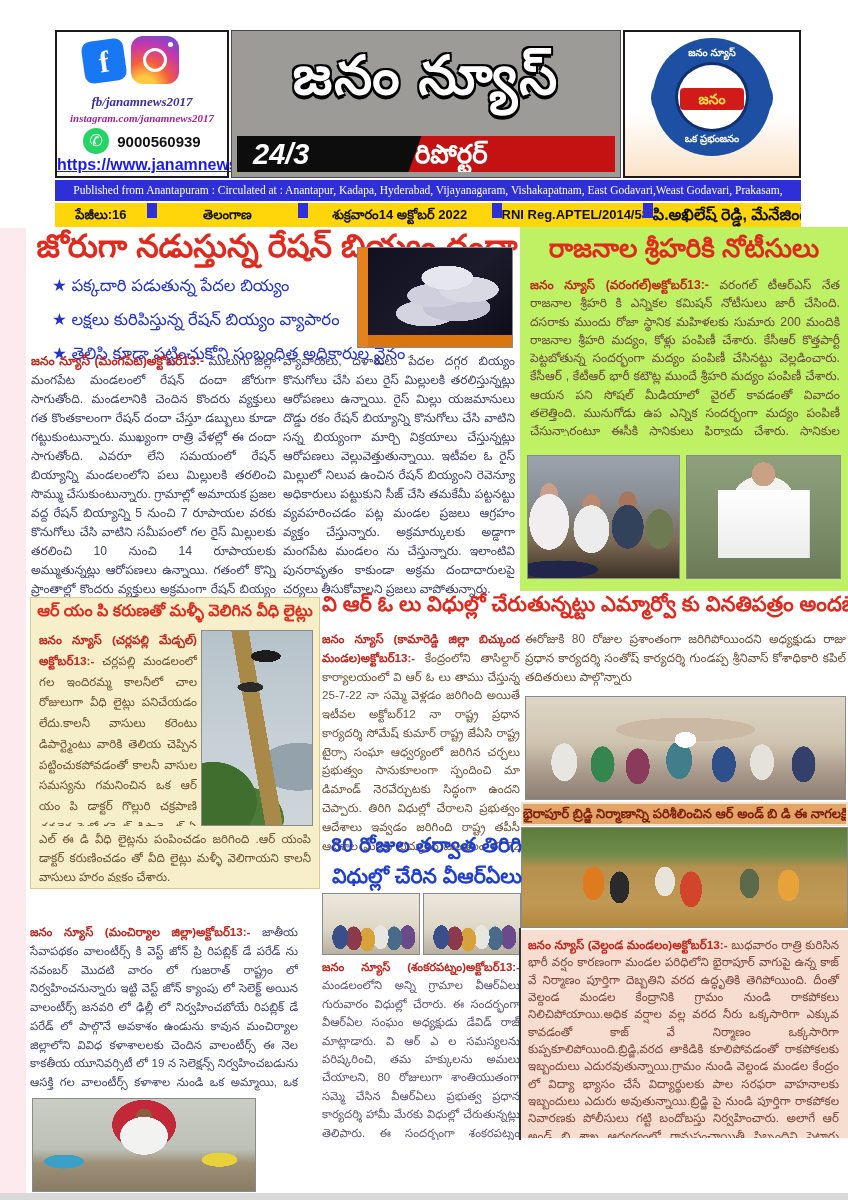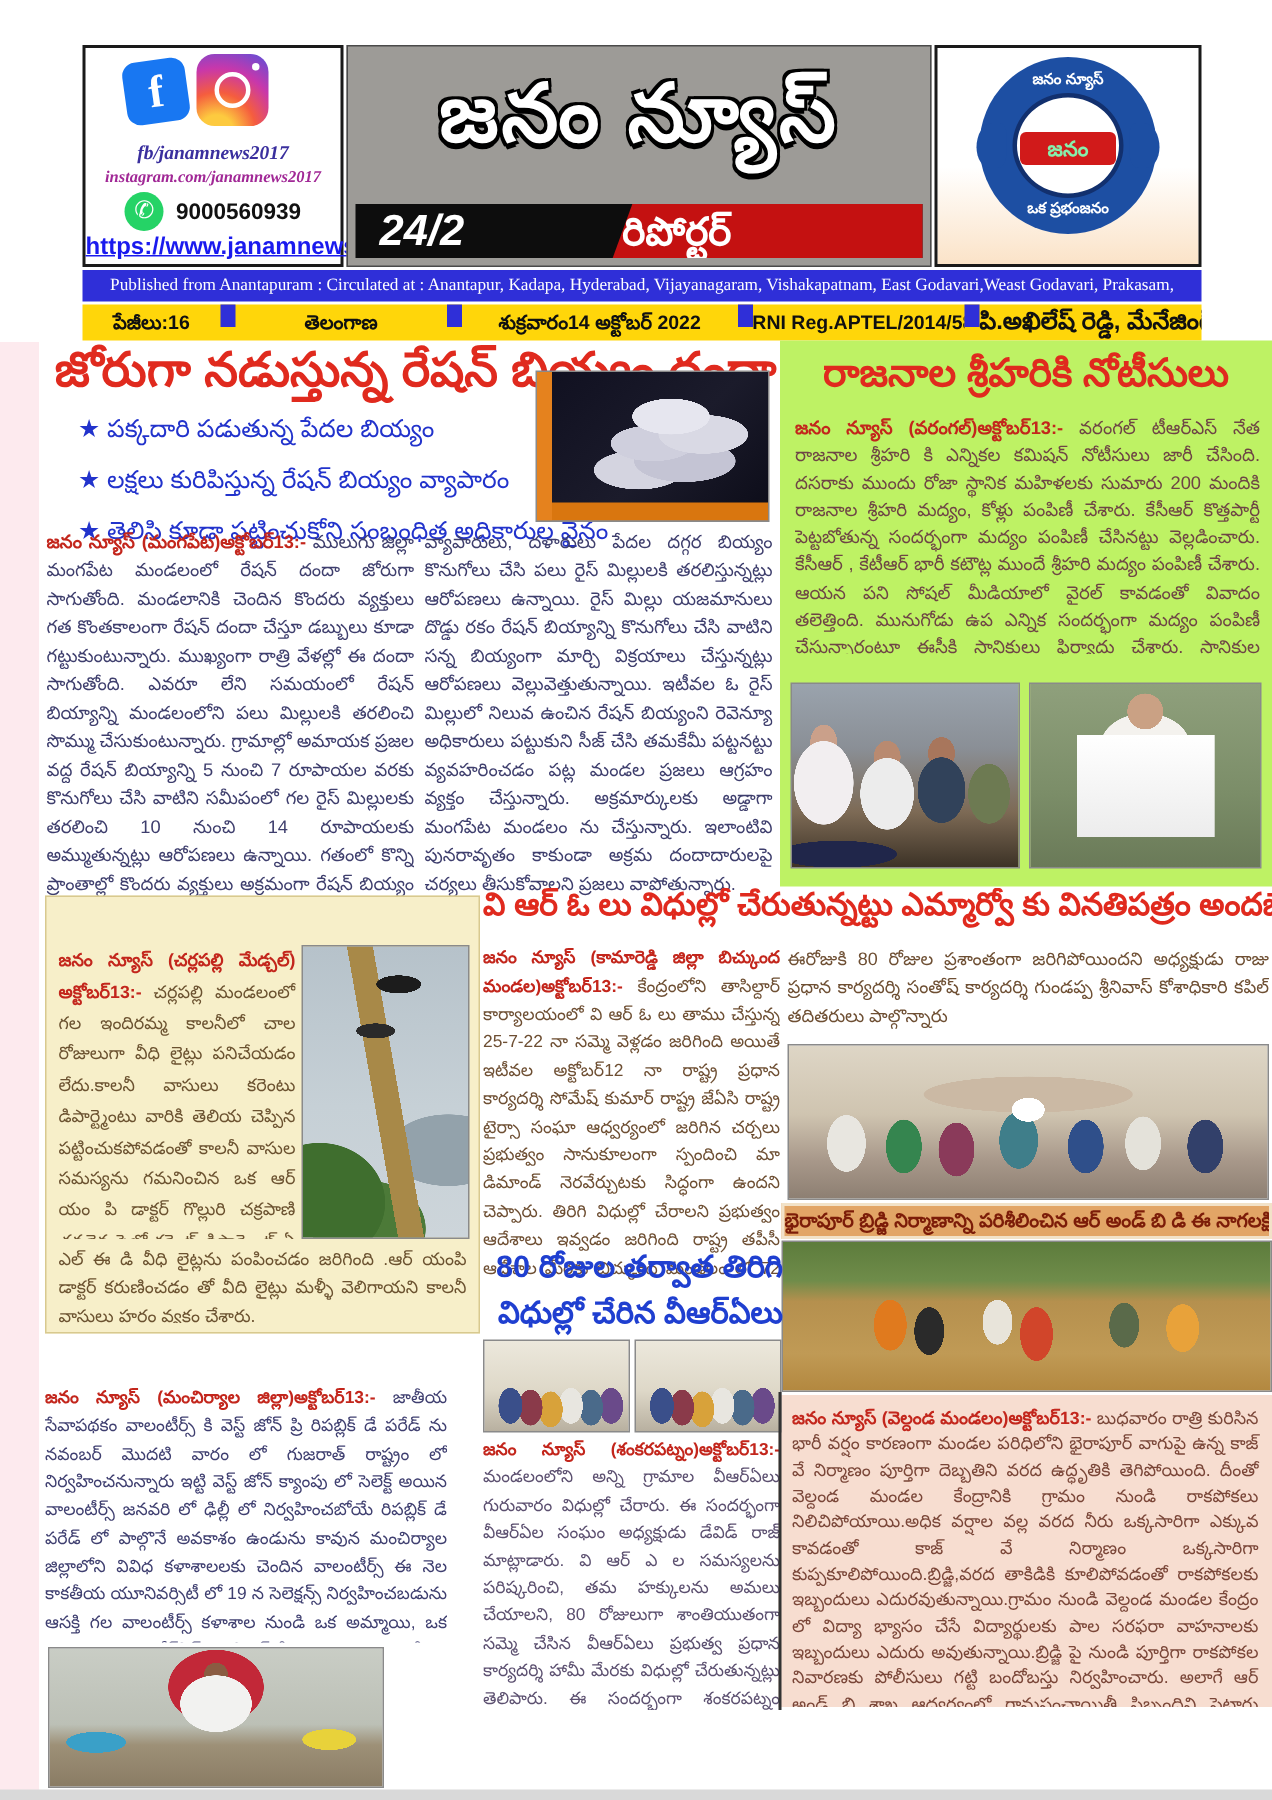--- a/index.html
+++ b/index.html
@@ -34,21 +34,21 @@
   .rep-text{position:absolute;right:30px;top:0;width:45%;text-align:left;color:#fff;
             font-weight:bold;font-size:26px;line-height:36px;}
   .hdr-right{position:absolute;left:623px;top:30px;width:178px;height:148px;box-sizing:border-box;
              border:2px solid #1a1a1a;background:linear-gradient(180deg,#ffffff 55%,#fbe3c8 100%);}
   .logo-circle{position:relative;width:118px;height:118px;margin:6px auto 0;background:#1d4fa3;border-radius:50%;}
   .logo-top{position:absolute;top:9px;left:0;width:100%;text-align:center;color:#fff;font-size:10px;font-weight:bold;}
   .logo-bottom{position:absolute;bottom:9px;left:0;width:100%;text-align:center;color:#fff;font-size:10px;font-weight:bold;}
   .logo-inner{position:absolute;left:22px;top:24px;width:74px;height:70px;background:#fff;border-radius:50%;
               border:3px solid #12306e;box-sizing:border-box;}
   .logo-band{position:absolute;left:2px;top:23px;width:64px;height:22px;background:#d11a1a;border-radius:4px;
-             color:#86efac;font-weight:bold;font-size:14px;text-align:center;line-height:22px;}
+             color:#fde047;font-weight:bold;font-size:14px;text-align:center;line-height:22px;}
   .lion{position:absolute;top:44px;width:20px;height:30px;background:#1d4fa3;}
   .lion.l{left:-2px;border-radius:70% 30% 40% 60%;}
   .lion.r{right:-2px;border-radius:30% 70% 60% 40%;}
   .pub-bar{position:absolute;left:55px;top:180px;width:746px;height:21px;background:#2f2fd8;color:#fff;
            font:11.5px "Liberation Serif",serif;text-align:center;line-height:21px;}
   .info-bar{position:absolute;left:55px;top:203px;width:746px;height:24px;background:#ffd60a;display:flex;
             align-items:center;font-weight:bold;font-size:13px;color:#101010;}
   .seg{text-align:center;line-height:24px;white-space:nowrap;overflow:hidden;}
   .s1{width:13%;} .s2{width:20%;} .s3{width:26%;} .s4{width:20%;} .s5{width:21%;font-size:16px;}
   .isep{width:10px;height:15px;background:#2f2fd8;align-self:flex-start;flex:none;}
@@ -191,21 +191,21 @@
       <div class="wa-icon">✆</div>
       <div class="phone">9000560939</div>
     </div>
     <div class="website">https://www.janamnews.co</div>
   </div>
 
   <div class="hdr-center">
     <div class="mast-title">జనం న్యూస్</div>
     <div class="mast-bar">
       <div class="rep-shape"></div>
-      <div class="b247">24/2</div>
+      <div class="b247">24/3</div>
       <div class="rep-text">రిపోర్టర్</div>
     </div>
   </div>
 
   <div class="hdr-right">
     <div class="logo-circle">
       <div class="lion l"></div>
       <div class="lion r"></div>
       <div class="logo-top">జనం న్యూస్</div>
       <div class="logo-inner">
@@ -240,20 +240,21 @@
   <p class="body-p ration-c2"><span>వ్యాపారులు, దళారులు పేదల దగ్గర బియ్యం కొనుగోలు చేసి పలు రైస్ మిల్లులకి తరలిస్తున్నట్లు ఆరోపణలు ఉన్నాయి. రైస్ మిల్లు యజమానులు దొడ్డు రకం రేషన్ బియ్యాన్ని కొనుగోలు చేసి వాటిని సన్న బియ్యంగా మార్చి విక్రయాలు చేస్తున్నట్లు ఆరోపణలు వెల్లువెత్తుతున్నాయి. ఇటీవల ఓ రైస్ మిల్లులో నిలువ ఉంచిన రేషన్ బియ్యంని రెవెన్యూ అధికారులు పట్టుకుని సీజ్ చేసి తమకేమీ పట్టనట్టు వ్యవహరించడం పట్ల మండల ప్రజలు ఆగ్రహం వ్యక్తం చేస్తున్నారు. అక్రమార్కులకు అడ్డాగా మంగపేట మండలం ను చేస్తున్నారు. ఇలాంటివి పునరావృతం కాకుండా అక్రమ దందాదారులపై చర్యలు తీసుకోవాలని ప్రజలు వాపోతున్నారు.</span></p>
 
   <div class="panel-raj">
     <div class="raj-hl hl-red">రాజనాల శ్రీహరికి నోటీసులు</div>
     <p class="body-p raj-body"><span class="dateline">జనం న్యూస్ (వరంగల్)అక్టోబర్13:-</span> <span>వరంగల్ టీఆర్ఎస్ నేత రాజనాల శ్రీహరి కి ఎన్నికల కమిషన్ నోటీసులు జారీ చేసింది. దసరాకు ముందు రోజా స్థానిక మహిళలకు సుమారు 200 మందికి రాజనాల శ్రీహరి మద్యం, కోళ్లు పంపిణీ చేశారు. కేసీఆర్ కొత్తపార్టీ పెట్టబోతున్న సందర్భంగా మద్యం పంపిణీ చేసినట్టు వెల్లడించారు. కేసీఆర్ , కేటీఆర్ భారీ కటౌట్ల ముందే శ్రీహరి మద్యం పంపిణీ చేశారు. ఆయన పని సోషల్ మీడియాలో వైరల్ కావడంతో వివాదం తలెత్తింది. మునుగోడు ఉప ఎన్నిక సందర్భంగా మద్యం పంపిణీ చేస్తున్నారంటూ ఈసీకి స్థానికులు ఫిర్యాదు చేశారు. స్థానికుల ఫిర్యాదుపై స్పందించి ఈసీ.. శ్రీహరి మందు పంపిణీకి సంబంధించి వివరణ ఇవ్వాలని వరంగల్ కలెక్టర్‌ను కోరింది. అలాగే రాజనాల శ్రీహరికి నోటీసులు జారీ చేసింది.</span></p>
     <div class="photo" id="photo-liquor"></div>
     <div class="photo" id="photo-notice"></div>
   </div>
 
   <div class="box-sl">
+    <div class="sl-hl hl-red">ఆర్ యం పి కరుణతో మళ్ళీ వెలిగిన వీధి లైట్లు</div>
     <p class="body-p sl-text"><span class="dateline">జనం న్యూస్ (చర్లపల్లి మేడ్చల్) అక్టోబర్13:-</span> <span>చర్లపల్లి మండలంలో గల ఇందిరమ్మ కాలనీలో చాల రోజులుగా వీధి లైట్లు పనిచేయడం లేదు.కాలనీ వాసులు కరెంటు డిపార్ట్మెంటు వారికి తెలియ చెప్పిన పట్టించుకపోవడంతో కాలనీ వాసుల సమస్యను గమనించిన ఒక ఆర్ యం పి డాక్టర్ గొల్లురి చక్రపాణి తనదైన స్టైల్లో కరెంట్ డిపార్ట్మెంట్ ఏ ఈ కి ఫోన్ చేసి విషయం చెప్పడం జరిగింది.విషయం తెలుసుకున్న ఏ ఈ .వెంటనే స్పందించి</span></p>
     <div class="photo" id="photo-streetlight"></div>
     <p class="body-p sl-bottom"><span>ఎల్ ఈ డి వీధి లైట్లను పంపించడం జరిగింది .ఆర్ యంపి డాక్టర్ కరుణించడం తో వీది లైట్లు మళ్ళీ వెలిగాయని కాలనీ వాసులు హర్షం వ్యక్తం చేశారు.</span></p>
   </div>
 
   <div class="vro-hl hl-red">వి ఆర్ ఓ లు విధుల్లో చేరుతున్నట్టు ఎమ్మార్వో కు వినతిపత్రం అందజేత</div>
   <p class="body-p vro-c1"><span class="dateline">జనం న్యూస్ (కామారెడ్డి జిల్లా బిచ్కుంద మండల)అక్టోబర్13:-</span> <span>కేంద్రంలోని తాసిల్దార్ కార్యాలయంలో వి ఆర్ ఓ లు తాము చేస్తున్న 25-7-22 నా సమ్మె వెళ్లడం జరిగింది అయితే ఇటీవల అక్టోబర్12 నా రాష్ట్ర ప్రధాన కార్యదర్శి సోమేష్ కుమార్ రాష్ట్ర జేఏసి రాష్ట్ర టైర్సా సంఘా ఆధ్వర్యంలో జరిగిన చర్చలు ప్రభుత్వం సానుకూలంగా స్పందించి మా డిమాండ్ నెరవేర్చుటకు సిద్ధంగా ఉందని చెప్పారు. తిరిగి విధుల్లో చేరాలని ప్రభుత్వం ఆదేశాలు ఇవ్వడం జరిగింది రాష్ట్ర తపీసీ ఆదేశాల మేరకు బిచ్కుంద మండలం లో 72 మంది వీఆర్ఓ లు తిరిగి విధుల్లో చేరనున్నట్లు ఎమ్మార్వో కు వినతి పత్రం అందజేశారు</span></p>
   <p class="body-p vro-c2"><span>ఈరోజుకి 80 రోజుల ప్రశాంతంగా జరిగిపోయిందని అధ్యక్షుడు రాజు ప్రధాన కార్యదర్శి సంతోష్ కార్యదర్శి గుండప్ప శ్రీనివాస్ కోశాధికారి కపిల్ తదితరులు పాల్గొన్నారు</span></p>
   <div class="photo" id="photo-vro-group"></div>
 

